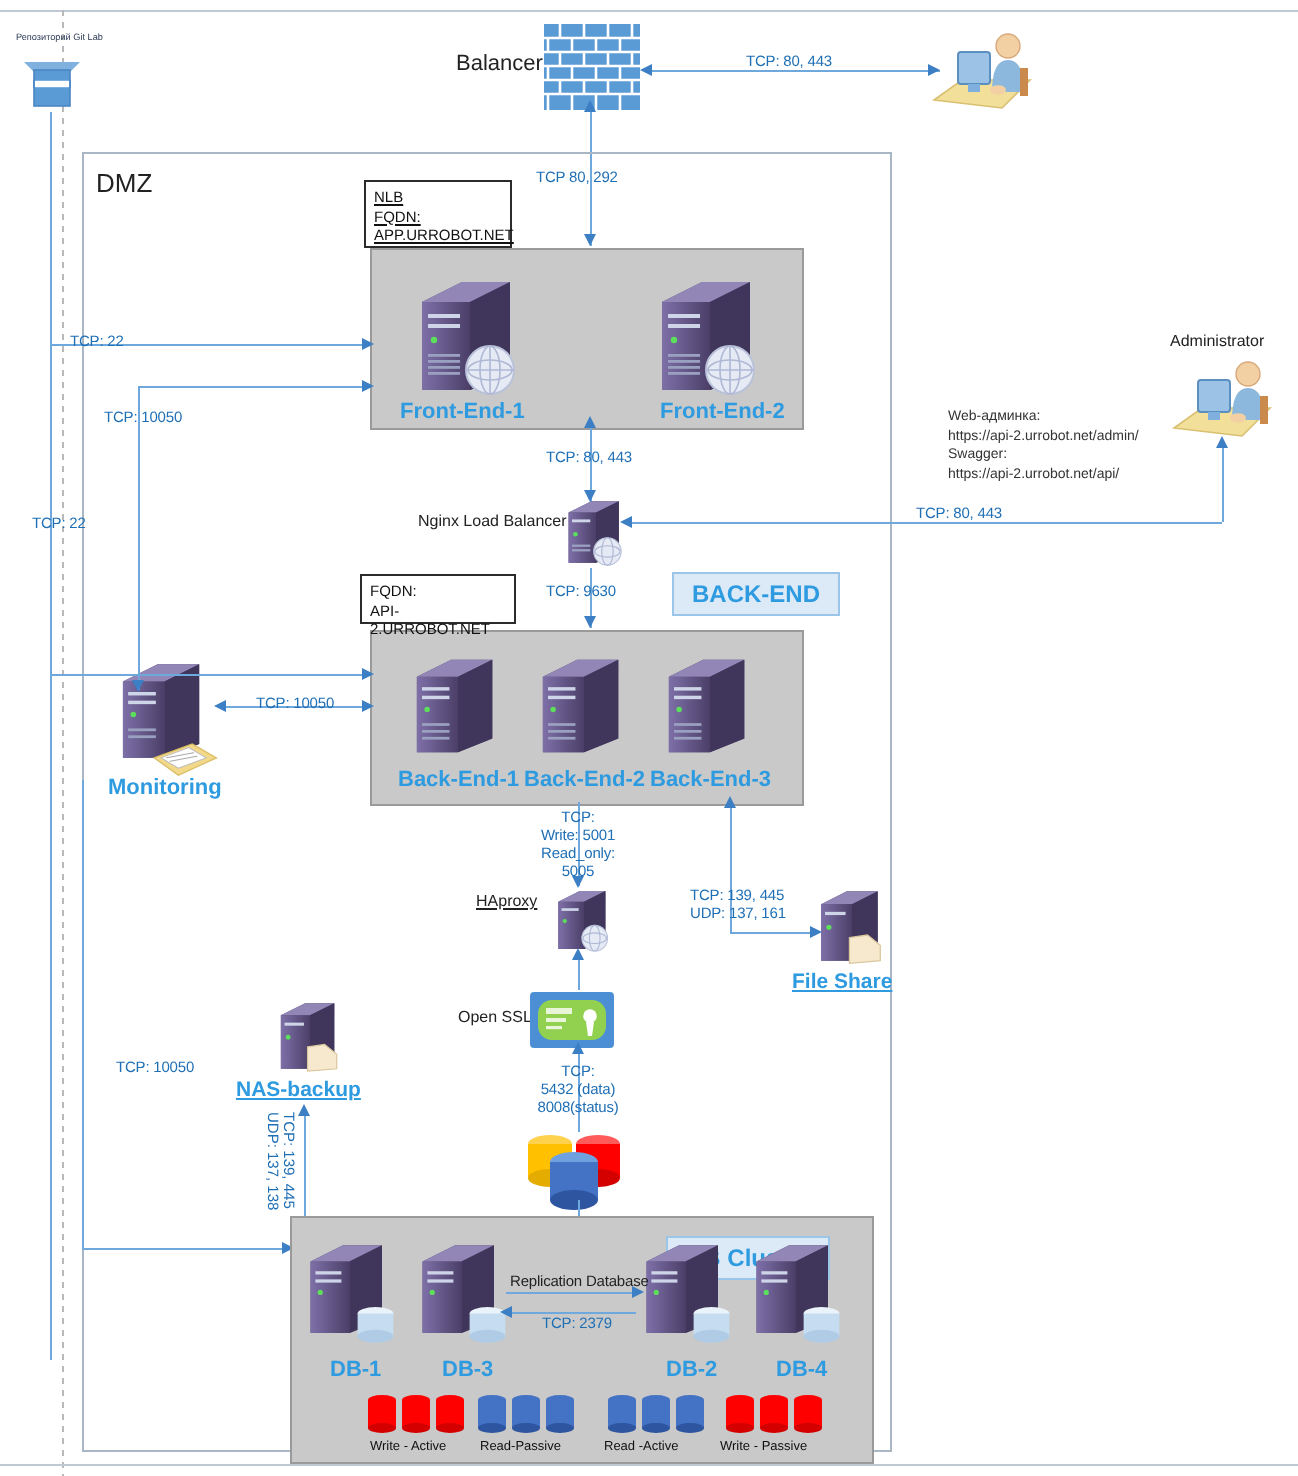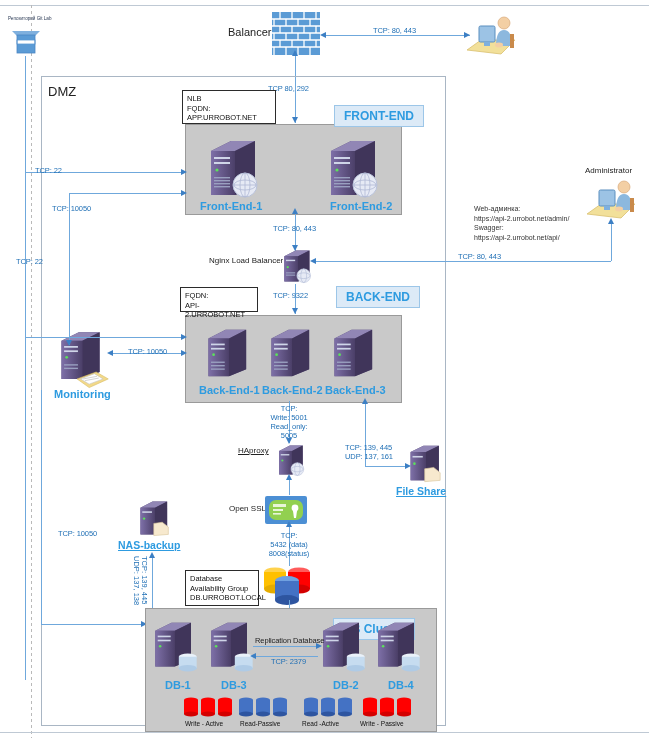--- a/index.html
+++ b/index.html
@@ -100,22 +100,21 @@
 
   <div class="vline" style="left:295px;top:55px;height:68px;"></div>
   <div class="arr arr-u" style="left:291.5px;top:50px;"></div>
   <div class="arr arr-d" style="left:291.5px;top:117px;"></div>
   <div class="lbl" style="left:268px;top:84px;">TCP 80, 292</div>
 
   <div class="dmz" style="left:41px;top:76px;width:403px;height:648px;"></div>
   <div class="lbl-dark" style="left:48px;top:84px;font-size:13px;">DMZ</div>
 
   <div class="zone" style="left:185px;top:124px;width:215px;height:89px;"></div>
-  <div class="zonetag" style="left:334px;top:105px;">FRONT-END</div>
-  <div class="blackbox" style="left:182px;top:90px;width:94px;height:34px;">NLB
+  <div class="blackbox" style="left:182px;top:90px;width:74px;height:34px;text-decoration:underline;">NLB
 FQDN:
 APP.URROBOT.NET</div>
 
   <svg class="abs" style="left:207px;top:137px;" width="56" height="62" viewBox="0 0 56 62">
     <defs>
         <linearGradient id="svg1" x1="0" y1="0" x2="1" y2="0">
       <stop offset="0" stop-color="#7E70A8"></stop>
           <stop offset="1" stop-color="#4B3F68"></stop>
         </linearGradient>
       </defs>
@@ -185,21 +184,21 @@
       </g>
     <circle cx="38" cy="48" r="12" fill="#E6EAF5" stroke="#B9C2DA" stroke-width="1"></circle>
     <g stroke="#AEB8D4" stroke-width="1" fill="none">
         <ellipse cx="38" cy="48" rx="5" ry="12"></ellipse>
         <ellipse cx="38" cy="48" rx="11" ry="5"></ellipse>
       </g>
   </svg>
 
   <div class="vline" style="left:295px;top:284px;height:30px;"></div>
   <div class="arr arr-d" style="left:291.5px;top:308px;"></div>
-  <div class="lbl" style="left:273px;top:291px;">TCP: 9322</div>
+  <div class="lbl" style="left:273px;top:291px;">TCP: 9630</div>
 
   <div class="zone" style="left:185px;top:315px;width:215px;height:86px;"></div>
   <div class="zonetag" style="left:336px;top:286px;">BACK-END</div>
   <div class="blackbox" style="left:180px;top:287px;width:78px;height:25px;">FQDN:
 API-2.URROBOT.NET</div>
 
   <svg class="abs" style="left:205px;top:325px;" width="48" height="56" viewBox="0 0 56 62">
     <path d="M4 14 L24 4 L48 4 L48 50 L28 58 L4 58 Z" fill="#5B4E7C"></path>
     <path d="M4 14 L24 4 L48 4 L28 14 Z" fill="#9186B5"></path>
     <rect x="4" y="14" width="24" height="44" fill="url(#svg1)"></rect>
@@ -301,23 +300,20 @@
         <ellipse cx="37" cy="29" rx="11" ry="4.5" fill="#D40000"></ellipse>
       </g>
     <g>
         <ellipse cx="25" cy="21" rx="12" ry="5" fill="#6FA0E0"></ellipse>
         <rect x="13" y="21" width="24" height="19" fill="#4472C4"></rect>
         <ellipse cx="25" cy="40" rx="12" ry="5" fill="#2E55A0"></ellipse>
       </g>
   </svg>
   <div class="vline" style="left:289px;top:600px;height:22px;"></div>
 
-  <div class="blackbox" style="left:185px;top:570px;width:74px;height:36px;">Database
-Availability Group
-DB.URROBOT.LOCAL</div>
 
   <svg class="abs" style="left:408px;top:442px;" width="36" height="42" viewBox="0 0 56 62">
     <path d="M4 14 L24 4 L48 4 L48 50 L28 58 L4 58 Z" fill="#5B4E7C"></path>
     <path d="M4 14 L24 4 L48 4 L28 14 Z" fill="#9186B5"></path>
     <rect x="4" y="14" width="24" height="44" fill="url(#svg1)"></rect>
     <path d="M28 14 L48 4 L48 50 L28 58 Z" fill="#40355A"></path>
     <rect x="7" y="20" width="16" height="2.5" fill="#cfd5e8"></rect>
     <circle cx="10" cy="32" r="2" fill="#5CE05C"></circle>
     <path d="M26 40 L40 38 L50 46 L50 58 L26 60 Z" fill="#F7E9CE" stroke="#D9C79E" stroke-width="1"></path>
   </svg>

